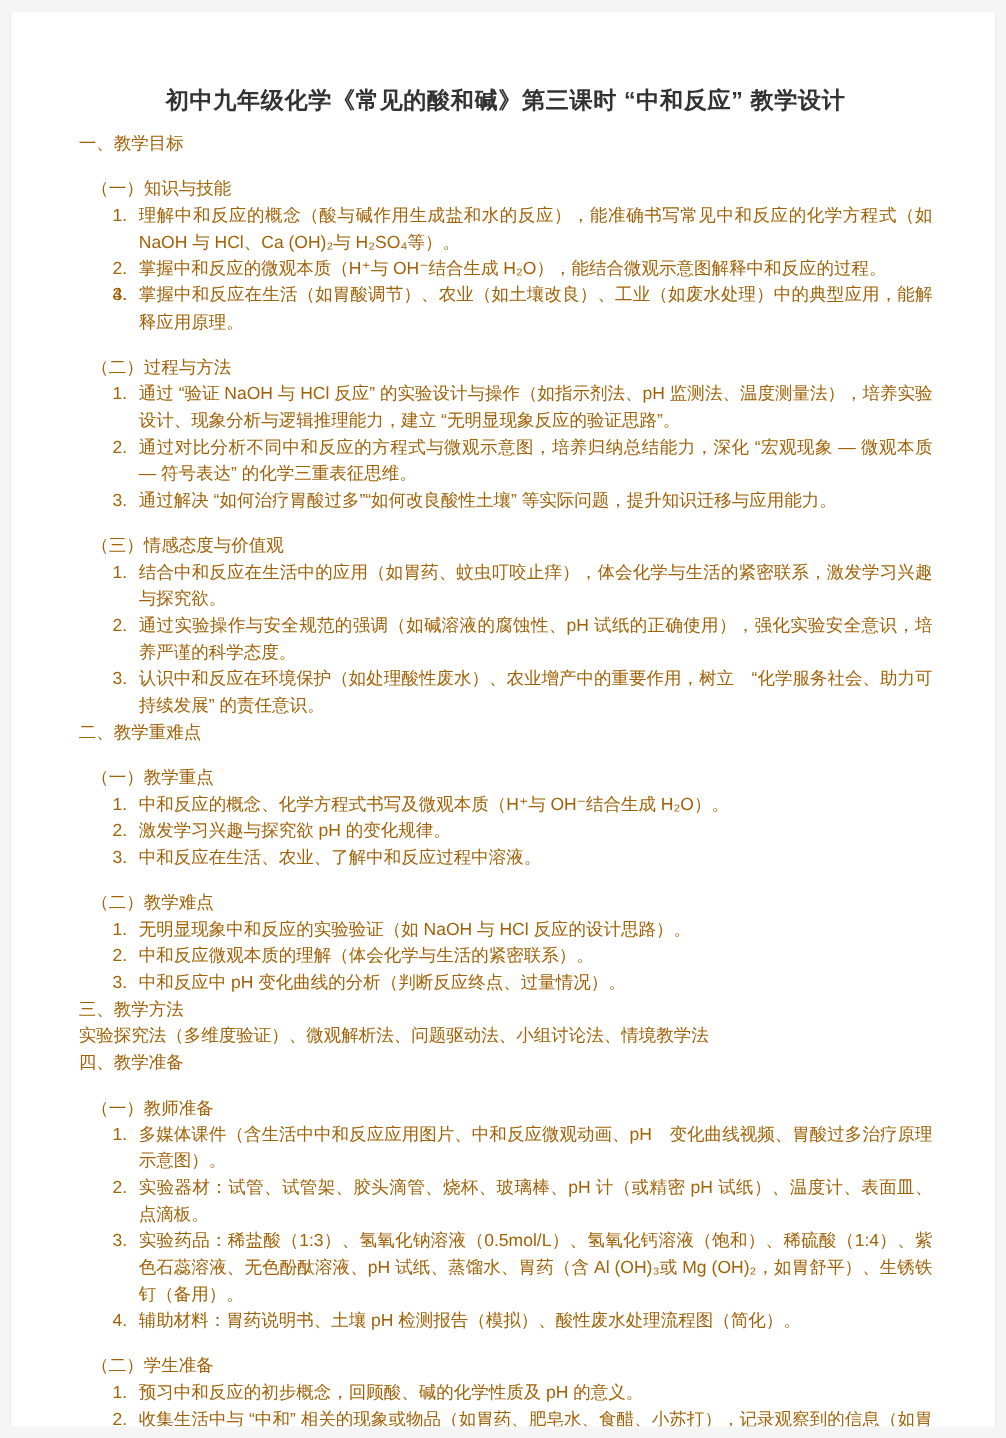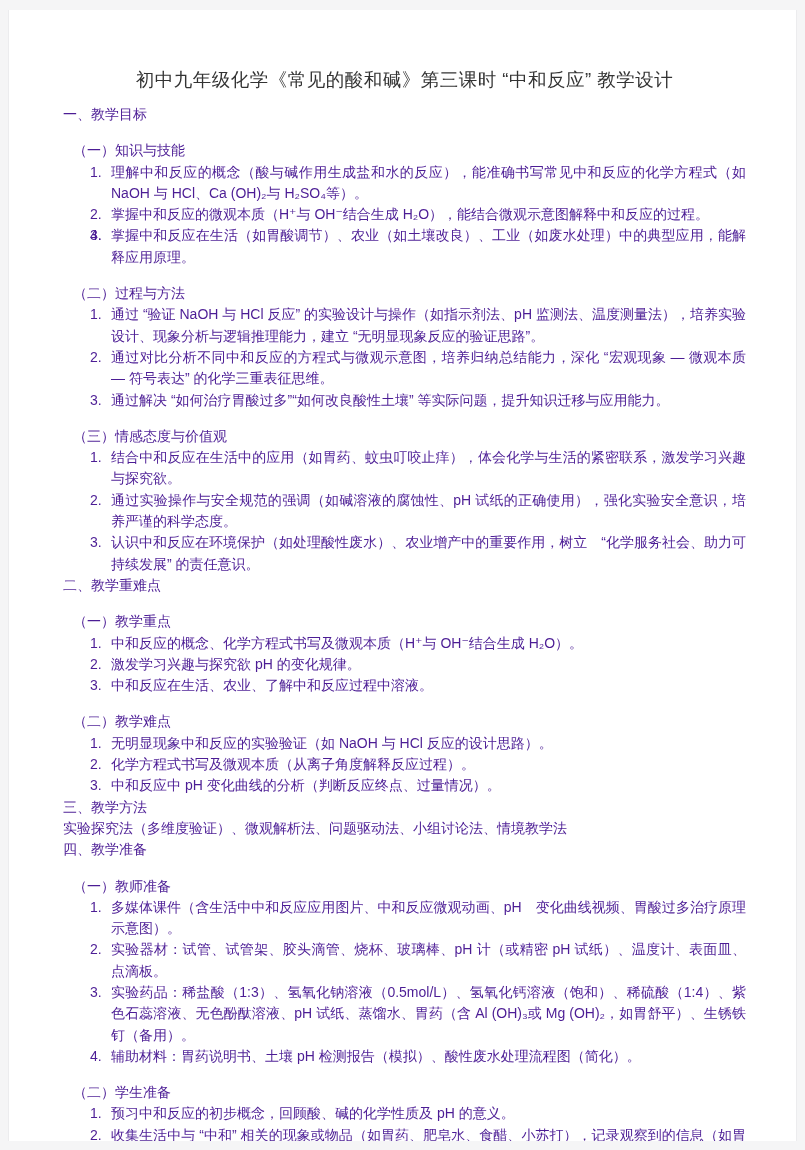--- a/index.html
+++ b/index.html
@@ -24,32 +24,32 @@
     background: #ffffff;
     border-left: 1px solid #ececee;
     border-right: 1px solid #ececee;
     box-sizing: border-box;
     padding: 56px 50px 30px 54px;
     color: #3b3b3b;
     overflow: hidden;
   }
   .title {
     font-size: 18.5px;
-    font-weight: 400;
+    font-weight: 700;
     line-height: 28px;
     text-align: center;
     margin: 0 0 10px 0;
     letter-spacing: 0.5px;
     color: #333333;
   }
   .blk {
     font-size: 14px;
     line-height: 21.3px;
     text-align: justify;
-    color: #4c1d95;
+    color: #a16207;
   }
   .blk.h1 { padding-left: 0; }
   .blk.h2 { padding-left: 10px; margin-top: 15px; }
   .blk.p  { padding-left: 0; }
   .blk.li {
     position: relative;
     padding-left: 48px;
   }
   .blk.li .num {
     position: absolute;
@@ -83,21 +83,21 @@
         <div class="blk li"><span class="num">1.</span><span class="txt">结合中和反应在生活中的应用（如胃药、蚊虫叮咬止痒），体会化学与生活的紧密联系，激发学习兴趣与探究欲。</span></div>
         <div class="blk li"><span class="num">2.</span><span class="txt">通过实验操作与安全规范的强调（如碱溶液的腐蚀性、pH 试纸的正确使用），强化实验安全意识，培养严谨的科学态度。</span></div>
         <div class="blk li"><span class="num">3.</span><span class="txt">认识中和反应在环境保护（如处理酸性废水）、农业增产中的重要作用，树立　“化学服务社会、助力可持续发展” 的责任意识。</span></div>
         <div class="blk h1">二、教学重难点</div>
         <div class="blk h2">（一）教学重点</div>
         <div class="blk li"><span class="num">1.</span><span class="txt">中和反应的概念、化学方程式书写及微观本质（H⁺与 OH⁻结合生成 H₂O）。</span></div>
         <div class="blk li"><span class="num">2.</span><span class="txt">激发学习兴趣与探究欲 pH 的变化规律。</span></div>
         <div class="blk li"><span class="num">3.</span><span class="txt">中和反应在生活、农业、了解中和反应过程中溶液。</span></div>
         <div class="blk h2">（二）教学难点</div>
         <div class="blk li"><span class="num">1.</span><span class="txt">无明显现象中和反应的实验验证（如 NaOH 与 HCl 反应的设计思路）。</span></div>
-        <div class="blk li"><span class="num">2.</span><span class="txt">化学方程式书写及微观本质（从离子角度解释反应过程）。</span></div>
+        <div class="blk li"><span class="num">2.</span><span class="txt">中和反应微观本质的理解（体会化学与生活的紧密联系）。</span></div>
         <div class="blk li"><span class="num">3.</span><span class="txt">中和反应中 pH 变化曲线的分析（判断反应终点、过量情况）。</span></div>
         <div class="blk h1">三、教学方法</div>
         <div class="blk p">实验探究法（多维度验证）、微观解析法、问题驱动法、小组讨论法、情境教学法</div>
         <div class="blk h1">四、教学准备</div>
         <div class="blk h2">（一）教师准备</div>
         <div class="blk li"><span class="num">1.</span><span class="txt">多媒体课件（含生活中中和反应应用图片、中和反应微观动画、pH　变化曲线视频、胃酸过多治疗原理示意图）。</span></div>
         <div class="blk li"><span class="num">2.</span><span class="txt">实验器材：试管、试管架、胶头滴管、烧杯、玻璃棒、pH 计（或精密 pH 试纸）、温度计、表面皿、点滴板。</span></div>
         <div class="blk li"><span class="num">3.</span><span class="txt">实验药品：稀盐酸（1:3）、氢氧化钠溶液（0.5mol/L）、氢氧化钙溶液（饱和）、稀硫酸（1:4）、紫色石蕊溶液、无色酚酞溶液、pH 试纸、蒸馏水、胃药（含 Al (OH)₃或 Mg (OH)₂，如胃舒平）、生锈铁钉（备用）。</span></div>
         <div class="blk li"><span class="num">4.</span><span class="txt">辅助材料：胃药说明书、土壤 pH 检测报告（模拟）、酸性废水处理流程图（简化）。</span></div>
         <div class="blk h2">（二）学生准备</div>

